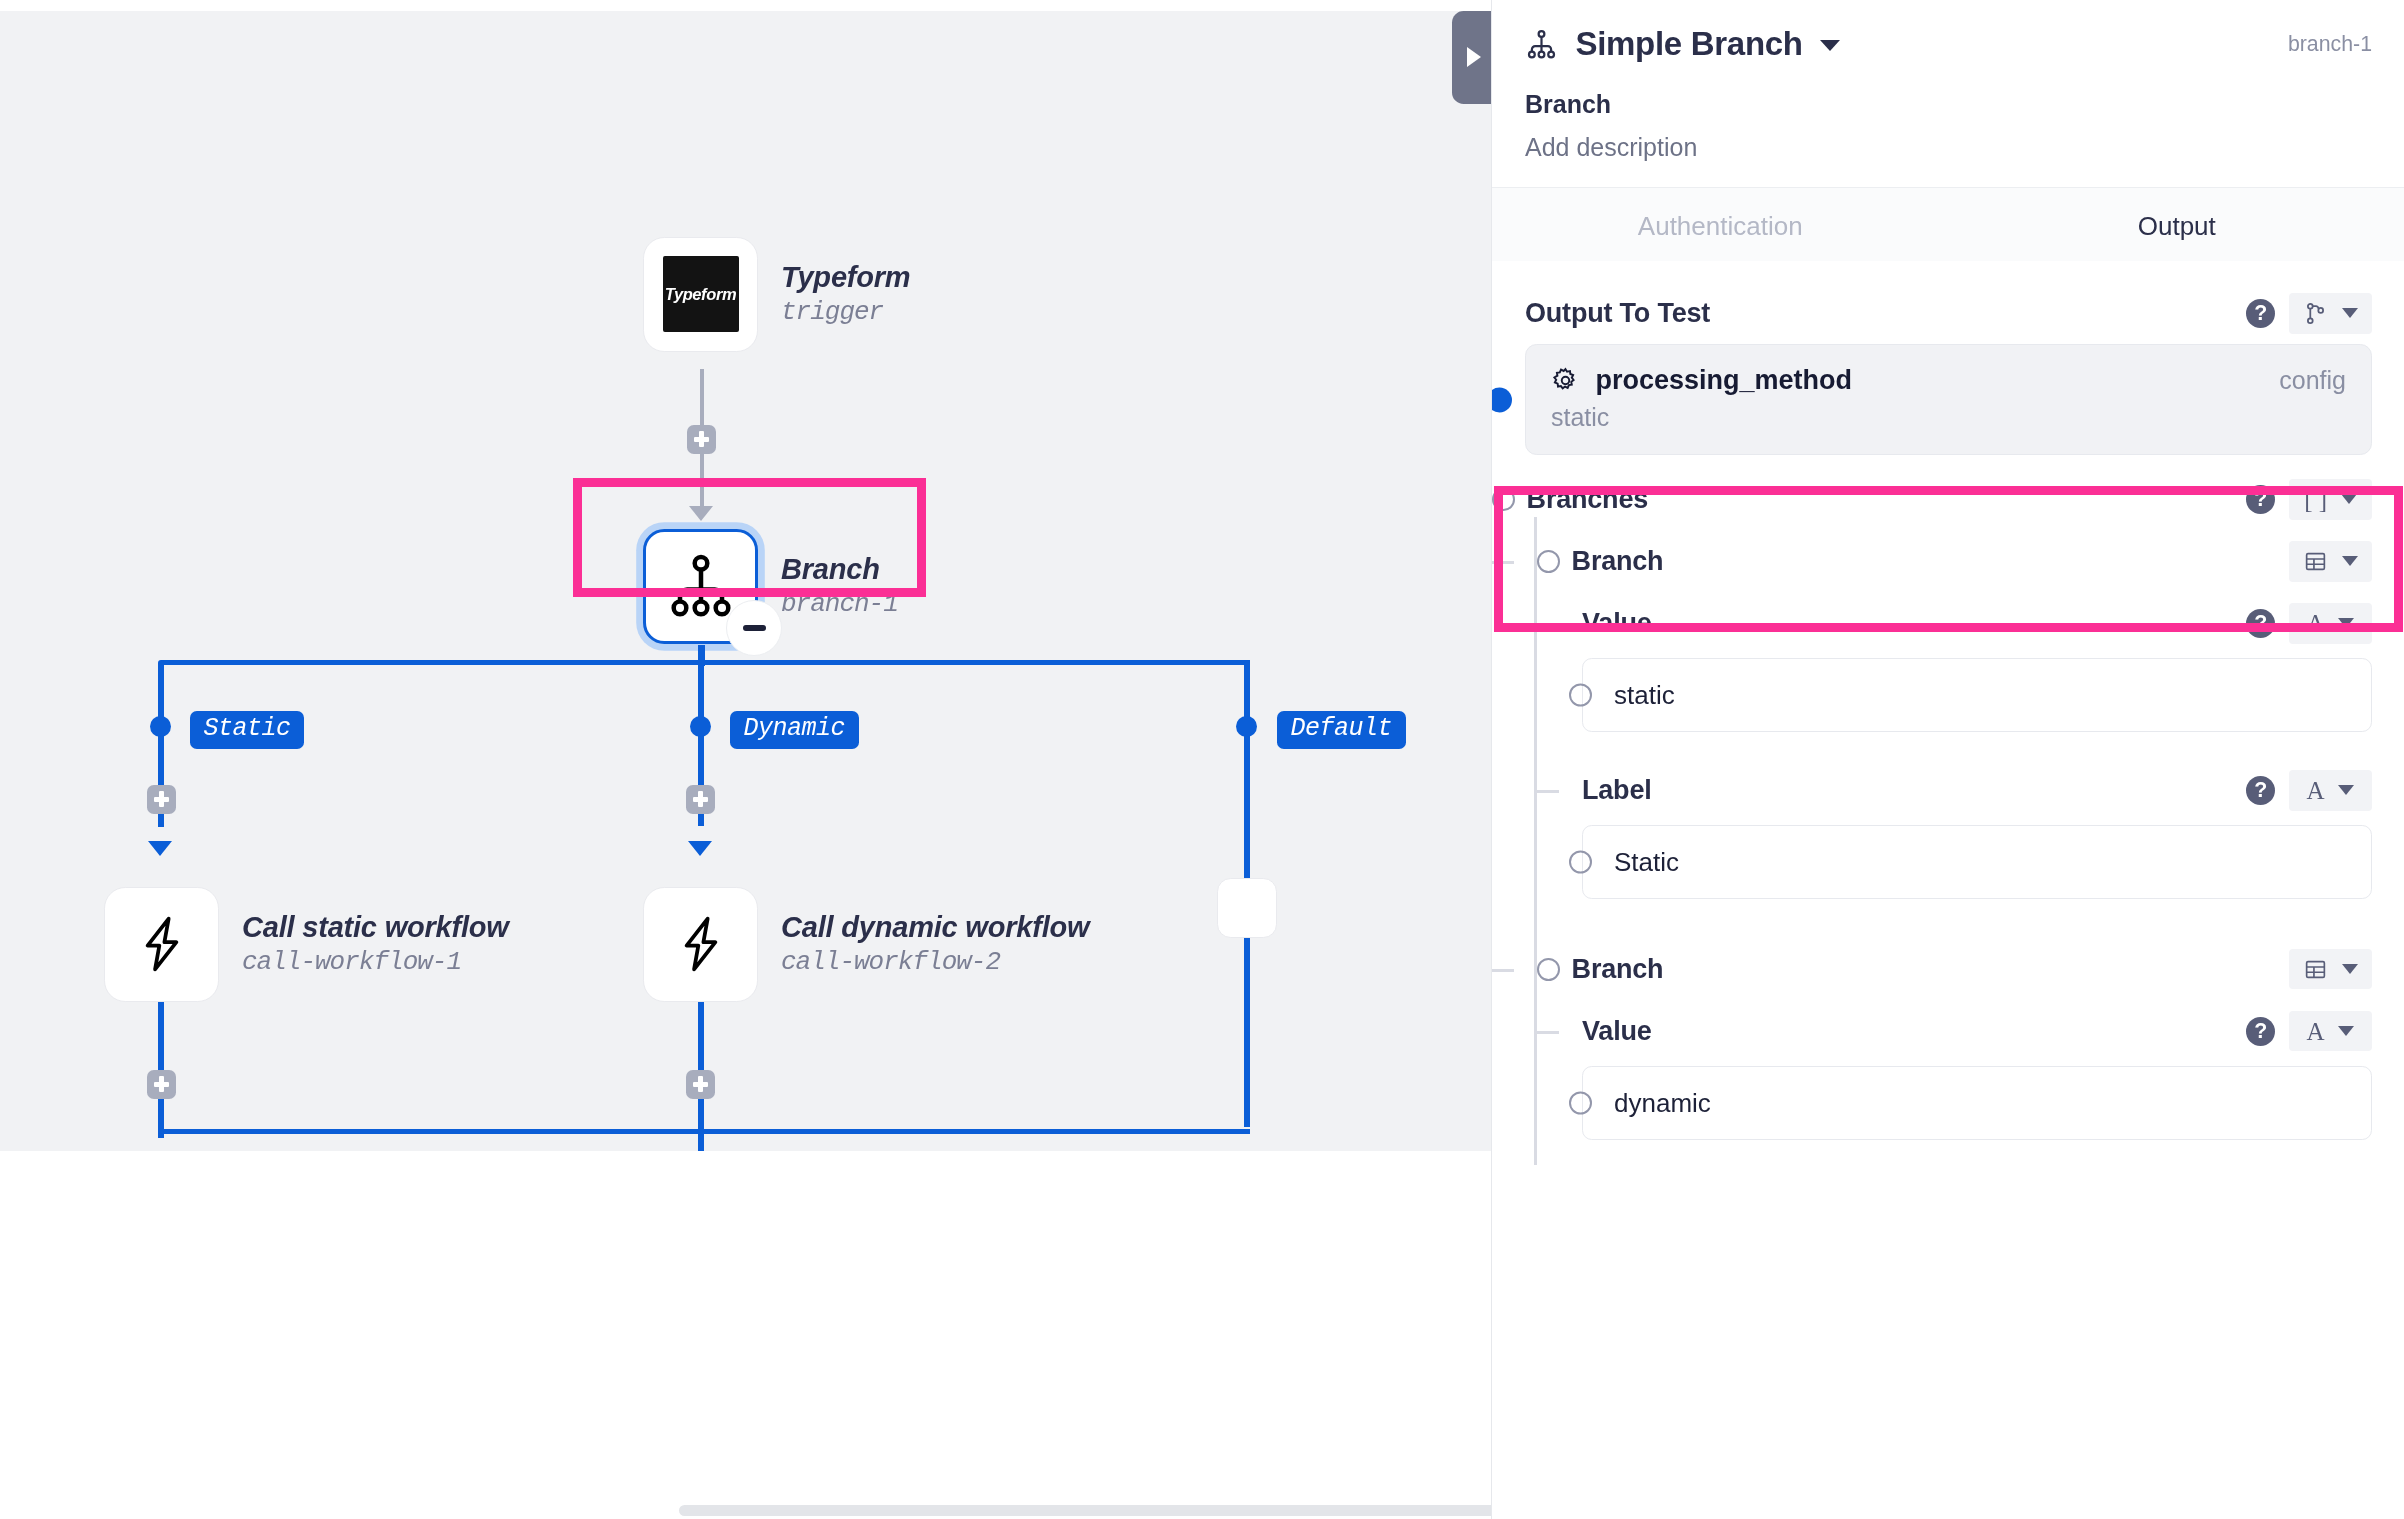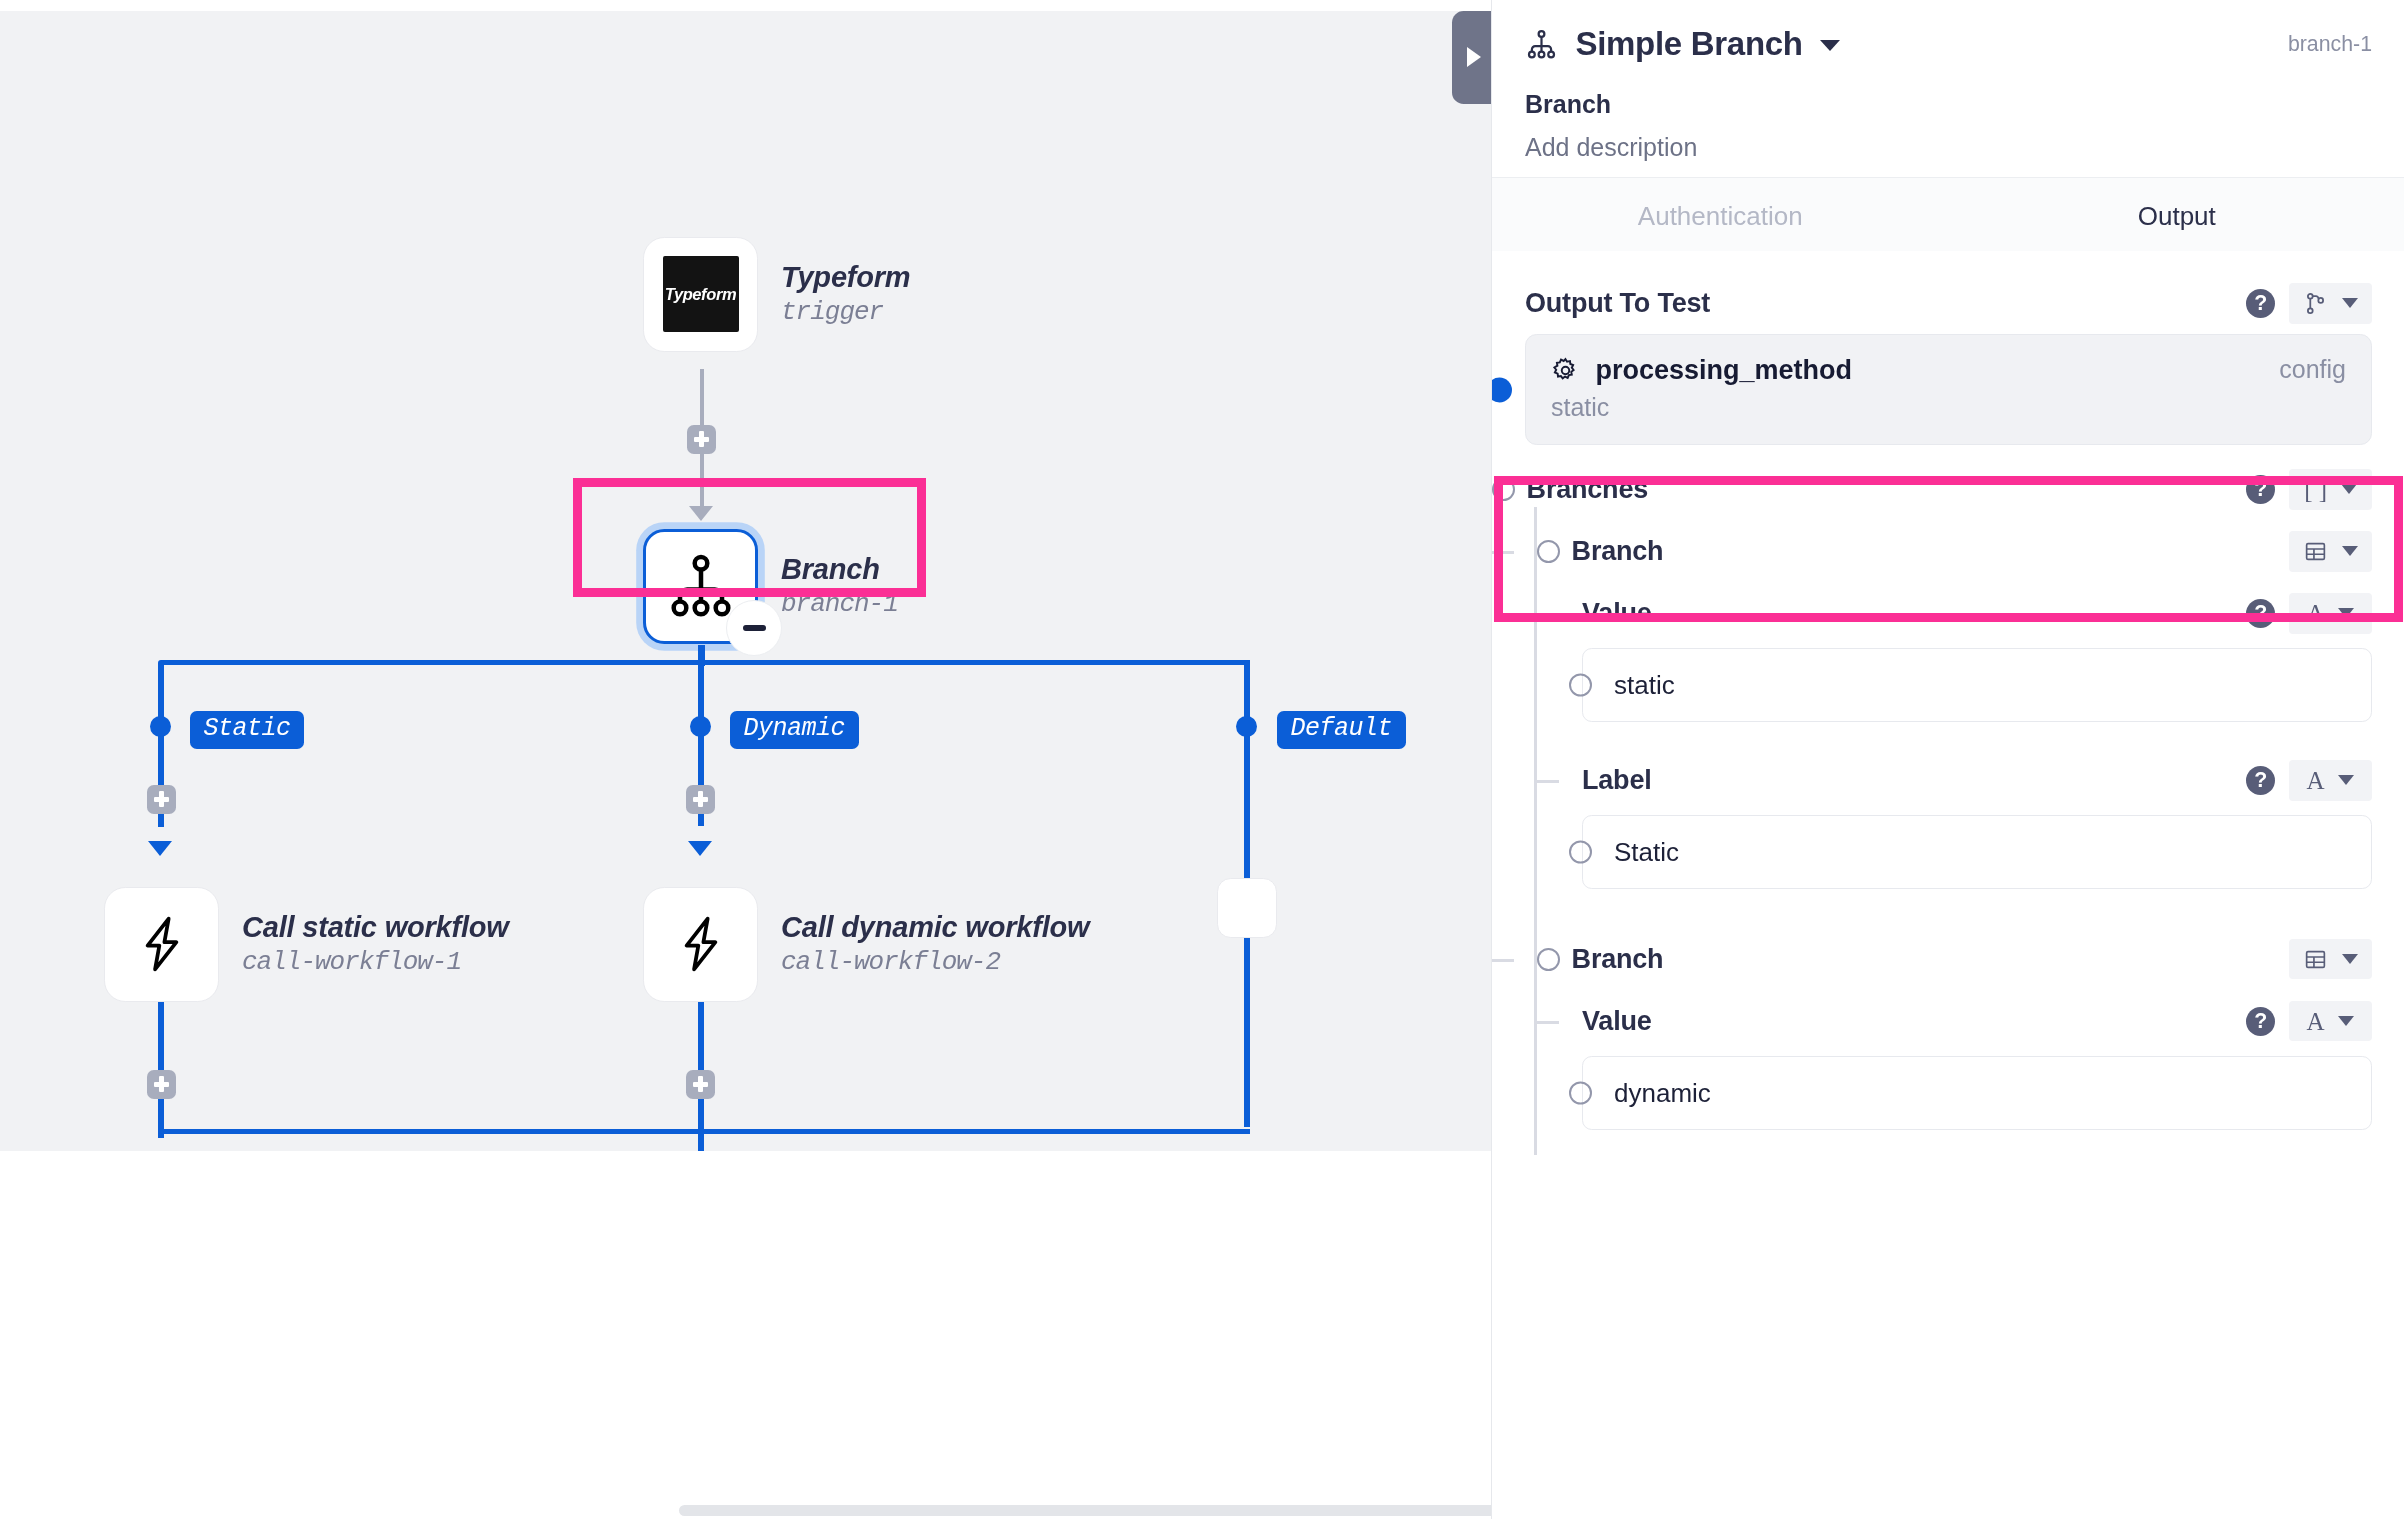--- a/index.html
+++ b/index.html
@@ -98,21 +98,21 @@
   .panel-head{padding:25px 33px 0 33px;}
   .ph-row{display:flex;align-items:center;justify-content:space-between;}
   .ph-left{display:flex;align-items:center;gap:17.5px;}
   .ph-title{font-size:33px;font-weight:700;color:#2b2f4a;letter-spacing:-0.3px;}
   .caret{width:0;height:0;border-left:10.7px solid transparent;border-right:10.7px solid transparent;
          border-top:11.6px solid #2b2f4a;margin-top:3.9px;}
   .ph-id{font-size:21.3px;color:#8a8fa3;}
   .ph-name{font-size:25px;font-weight:700;color:#2b2f4a;margin-top:27px;}
   .ph-desc{font-size:25px;color:#6d7287;margin-top:13.6px;}
 
-  .tabs{display:flex;margin-top:15px;background:#fafbfc;border-top:1px solid #eceef1;}
+  .tabs{display:flex;margin-top:25px;background:#fafbfc;border-top:1px solid #eceef1;}
   .tab{flex:1;text-align:center;padding:23px 0 19.4px;font-size:26px;color:#2b2f4a;
        position:relative;cursor:pointer;}
   .tab.muted{color:#b4b8c6;}
   .tab.active{color:#0b5ed7;font-weight:700;}
   .tab.active:after{content:"";position:absolute;left:14%;right:14%;bottom:-1px;height:5.8px;background:#0b5ed7;}
 
   .panel-body{flex:1;overflow:hidden;position:relative;background:#fff;}
 
   .field{padding:0 33px;}
   .field-head{display:flex;align-items:center;justify-content:space-between;height:62px;}
@@ -127,21 +127,21 @@
   .typebtn .g{font-size:25px;color:#585d78;font-family:"Liberation Serif",serif;line-height:1;}
   .typebtn .tcaret{width:0;height:0;border-left:8.7px solid transparent;border-right:8.7px solid transparent;
                    border-top:10.7px solid #585d78;}
 
   .ring{width:23px;height:23px;border-radius:50%;border:2.9px solid #9397ab;box-sizing:border-box;flex:none;}
 
   .valuecard{
     position:relative;background:#f1f2f5;border:1.9px solid #e7e9ee;border-radius:11.6px;
     padding:19.4px 25px 21.3px;box-sizing:border-box;
   }
-  .vc-top{display:flex;align-items:flex-start;justify-content:space-between;}
+  .vc-top{display:flex;align-items:center;justify-content:space-between;}
   .vc-left{display:flex;align-items:center;gap:15.5px;}
   .vc-name{font-size:27px;font-weight:700;color:#171b33;}
   .vc-tag{font-size:25px;color:#8a8fa3;}
   .vc-sub{font-size:25px;color:#8a8fa3;margin-top:7.8px;}
   .vc-dot{position:absolute;left:-39px;top:50%;transform:translateY(-50%);
           width:25px;height:25px;border-radius:50%;background:#0b5ed7;}
 
   .textbox{
     border:1.9px solid #e7e9ee;border-radius:9.7px;background:#fff;
     height:74px;display:flex;align-items:center;padding-left:31px;box-sizing:border-box;

